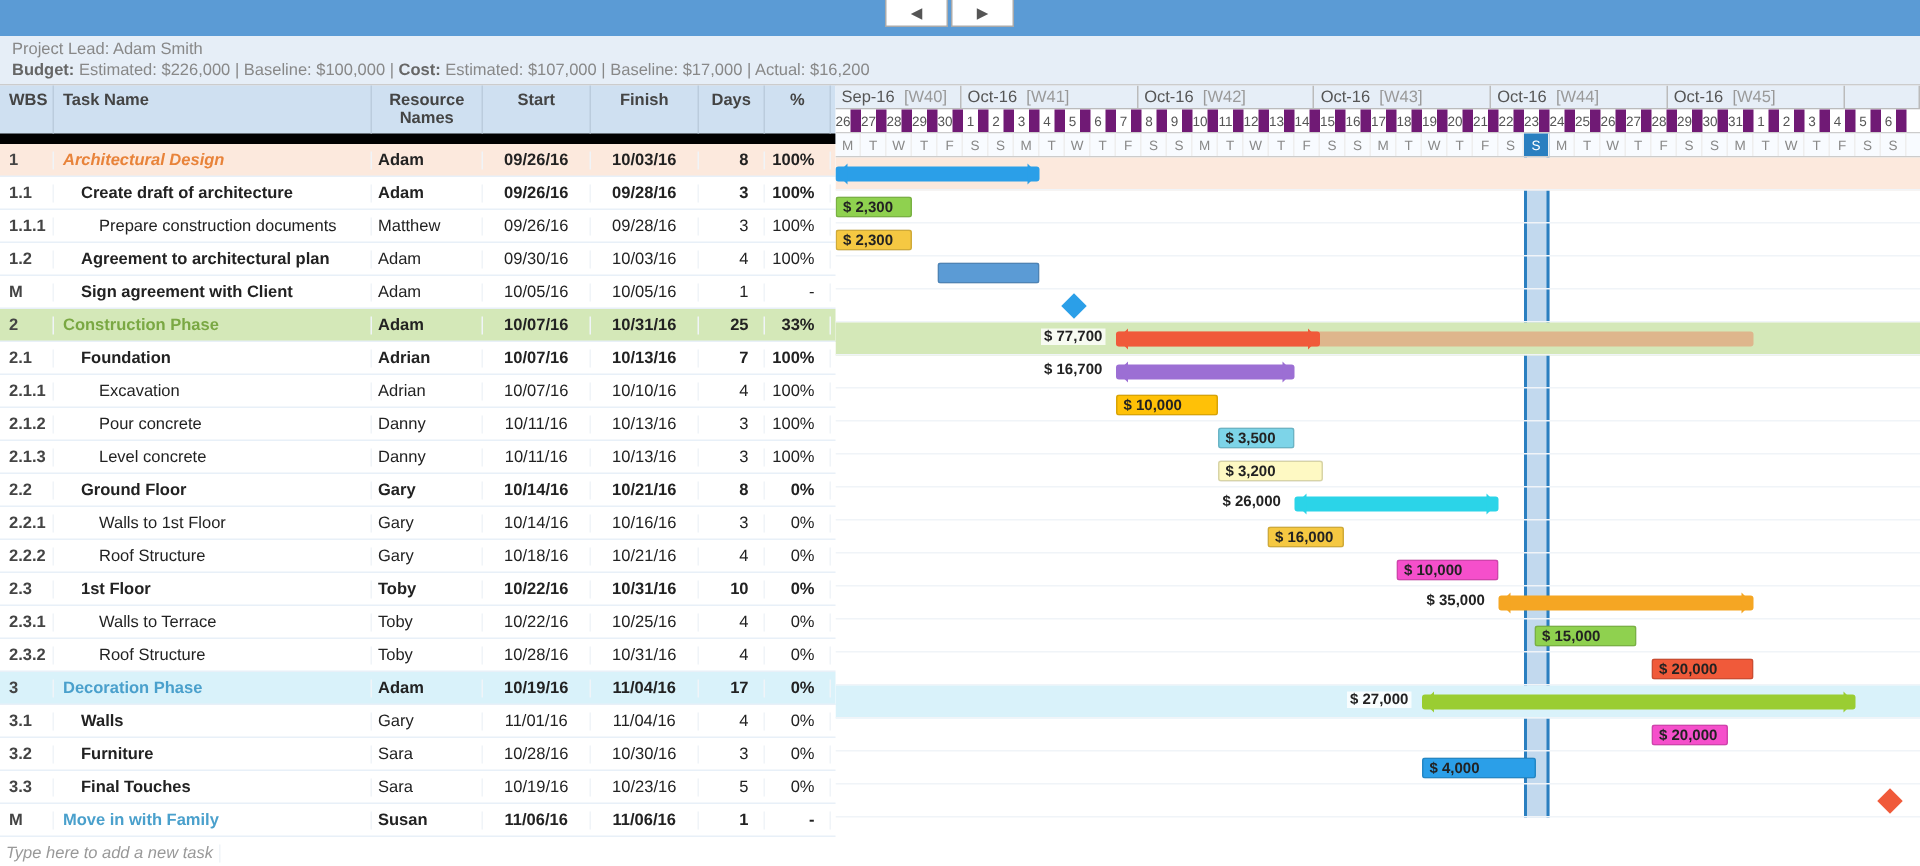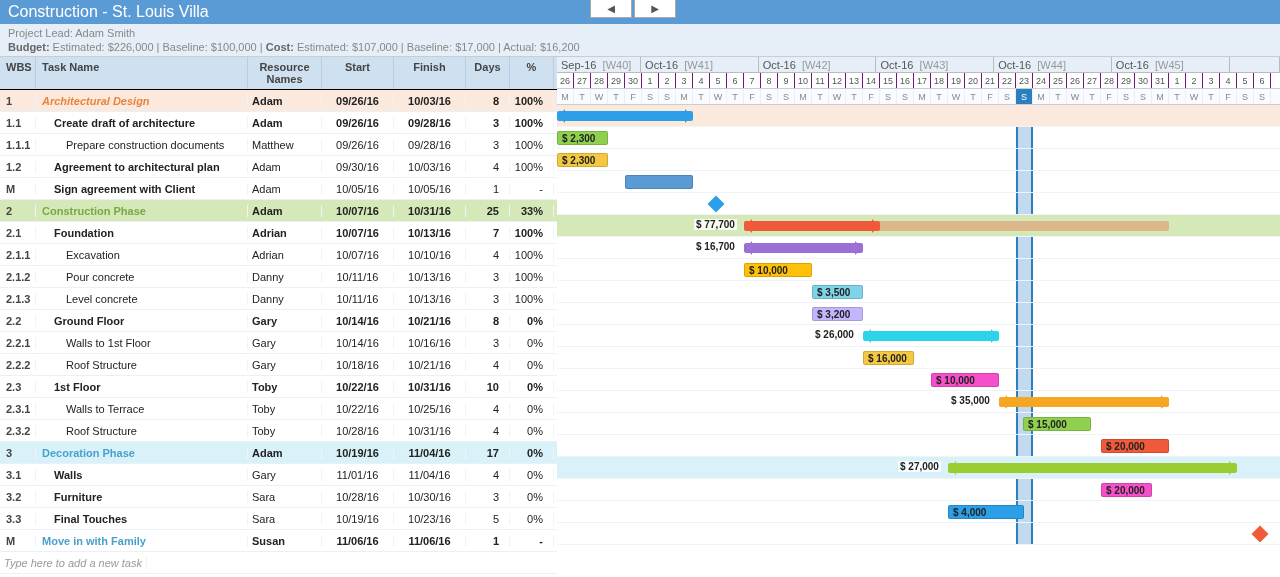--- a/index.html
+++ b/index.html
@@ -7,21 +7,21 @@
 .title-bar { background: #5b9bd5; color: #fff; height: 24px; display: flex; align-items: center; padding: 0 8px; position: relative; }
 .title-text { font-size: 16px; font-weight: 400; font-family: "Segoe UI", Arial, sans-serif; }
 .nav-btns { position: absolute; left: 590px; top: -1px; display: flex; gap: 2px; }
 .nav-btn { width: 42px; height: 19px; background: #fff; border: 1px solid #aaa; display: flex; align-items: center; justify-content: center; font-size: 10px; color: #555; cursor: pointer; }
 .info-bar { background: #e6eef7; padding: 3px 8px; font-size: 11px; color: #888; border-bottom: 1px solid #ccc; }
 .info-line1 { margin-bottom: 2px; }
 .info-bar b { color: #666; font-weight: bold; }
 .main { display: flex; }
 .left-pane { width: 557px; flex-shrink: 0; }
 .right-pane { flex: 1; overflow: hidden; position: relative; }
-.header-row { display: flex; background: #cfe0f1; border-bottom: 1px solid #000000; font-weight: bold; font-size: 11px; color: #444; }
+.header-row { display: flex; background: #cfe0f1; border-bottom: 7px solid #000000; font-weight: bold; font-size: 11px; color: #444; }
 .header-row > div { padding: 4px 4px; border-right: 1px solid #bcd; text-align: center; }
 .col-wbs { width: 36px; text-align: left !important; padding-left: 6px !important; }
 .col-task { width: 212px; text-align: left !important; padding-left: 6px !important; }
 .col-res { width: 74px; }
 .col-start { width: 72px; }
 .col-finish { width: 72px; }
 .col-days { width: 44px; }
 .col-pct { width: 44px; }
 .rows { }
 .row { display: flex; height: 22px; align-items: center; border-bottom: 1px solid #e8f0f8; }
@@ -39,21 +39,21 @@
 .bg-green { background: #d4e8b8; }
 .bg-lightblue { background: #d9f2fa; }
 .tx-orange { color: #e8833a; font-style: italic; }
 .tx-green { color: #7aa843; }
 .tx-blue { color: #4aa0cc; }
 .placeholder { font-style: italic; color: #999; padding-left: 36px; }
 .timeline-header { display:flex; flex-direction:column;}
 .month-row { display:flex; height:16px; background:#e6eef7; border-bottom:1px solid #bbb;}
 .month-cell { border-right:1px solid #bbb; font-size:11px; color:#555; padding-left:4px; display:flex; align-items:center;}
 .date-row { display:flex; height:16px; background:#fff; border-bottom:1px solid #ccc;}
-.date-cell { width:17px; text-align:center; font-size:9px; color:#555; border-right:1px solid #701a75; line-height:16px;}
+.date-cell { width:17px; text-align:center; font-size:9px; color:#555; border-right:7px solid #701a75; line-height:16px;}
 .dow-row { display:flex; height:16px; background:#f8fbff; border-bottom:1px solid #ccc;}
 .dow-cell { width:17px; text-align:center; font-size:9px; color:#888; border-right:1px solid #eee; line-height:16px;}
 .gantt-rows { position:relative;}
 .gantt-row { height:22px; border-bottom:1px solid #f0f4f8; position:relative;}
 .bar { position:absolute; height:14px; top:4px; border-radius:2px; font-size:10px; font-weight:bold; color:#222; padding-left:4px; line-height:14px; white-space:nowrap;}
 .summary-bar { height:10px; top:6px;}
 .summary-bar::before, .summary-bar::after { content:''; position:absolute; top:-2px; width:0; height:0; border:7px solid transparent;}
 .summary-bar::before { left:-6px; border-right-color: inherit; }
 .summary-bar::after { right:-6px; border-left-color: inherit; }
 .summary-bar.blue { background:#2b9fe8; } .summary-bar.blue::before{border-right-color:#2b9fe8;} .summary-bar.blue::after{border-left-color:#2b9fe8;}
@@ -65,21 +65,20 @@
 .ghost { opacity:0.35; height:10px; top:6px; border-radius:2px; position:absolute;}
 .task-bar { border:1px solid rgba(0,0,0,0.15);}
 .milestone { position:absolute; width:12px; height:12px; top:5px; transform:rotate(45deg);}
 .today-line { position:absolute; top:0; bottom:0; width:17px; background:rgba(53,130,200,0.3); border-left:2px solid #2a7fc0; border-right:2px solid #2a7fc0;}
 .label-out { position:absolute; font-size:10px; font-weight:bold; top:4px; background:rgba(255,255,255,0.8); padding:0 2px;}
 </style>
 </head>
 <body>
 
 <div class="title-bar">
-  <span class="title-text">Construction - St. Louis Villa</span>
   <div class="nav-btns">
     <div class="nav-btn">◀</div>
     <div class="nav-btn">▶</div>
   </div>
 </div>
 
 <div class="info-bar">
   <div class="info-line1">
     <span>Project Lead:</span>
     <span>Adam Smith</span>
@@ -433,28 +432,28 @@
           <div class="bar summary-bar purple" style="left: 187px; width: 119px;"></div>
           <div class="label-out" style="left: 137px;">$ 16,700</div>
         </div>
         <div class="gantt-row ">
           <div class="bar task-bar" style="left: 187px; width: 68px; background: rgb(255, 193, 7);">$ 10,000</div>
         </div>
         <div class="gantt-row ">
           <div class="bar task-bar" style="left: 255px; width: 51px; background: rgb(125, 212, 232);">$ 3,500</div>
         </div>
         <div class="gantt-row ">
-          <div class="bar task-bar" style="left: 255px; width: 51px; background: #c4b5fd;">$ 3,200</div>
+          <div class="bar task-bar" style="left: 255px; width: 70px; background: #fef9c3;">$ 3,200</div>
         </div>
         <div class="gantt-row ">
           <div class="bar summary-bar cyan" style="left: 306px; width: 136px;"></div>
           <div class="label-out" style="left: 256px;">$ 26,000</div>
         </div>
         <div class="gantt-row ">
-          <div class="bar task-bar" style="left: 306px; width: 51px; background: rgb(245, 200, 66);">$ 16,000</div>
+          <div class="bar task-bar" style="left: 288px; width: 51px; background: rgb(245, 200, 66);">$ 16,000</div>
         </div>
         <div class="gantt-row ">
           <div class="bar task-bar" style="left: 374px; width: 68px; background: rgb(245, 79, 203);">$ 10,000</div>
         </div>
         <div class="gantt-row ">
           <div class="bar summary-bar orange2" style="left: 442px; width: 170px;"></div>
           <div class="label-out" style="left: 392px;">$ 35,000</div>
         </div>
         <div class="gantt-row ">
           <div class="bar task-bar" style="left: 466px; width: 68px; background: rgb(143, 209, 79);">$ 15,000</div>

